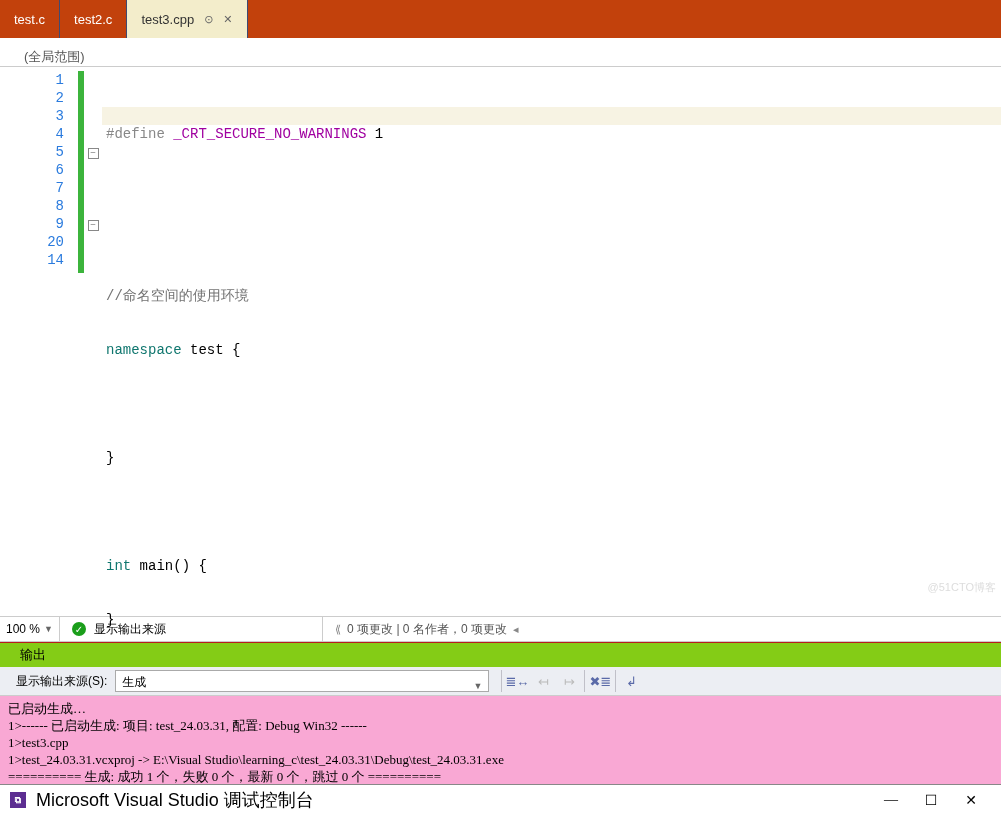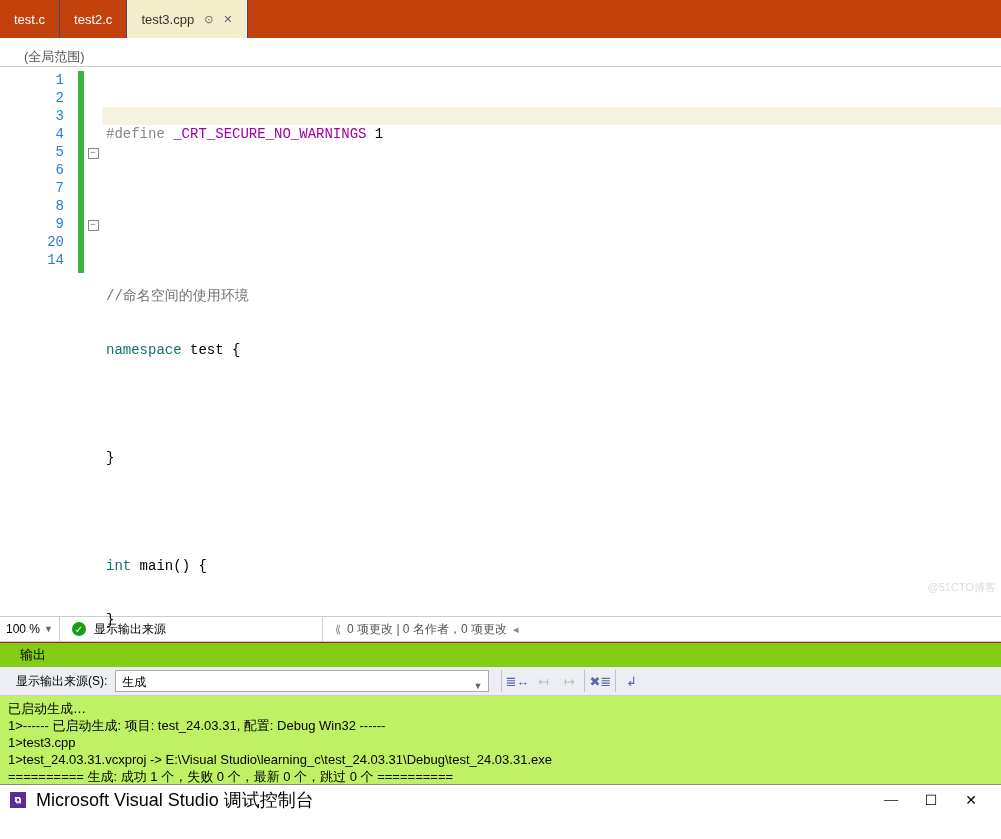--- a/index.html
+++ b/index.html
@@ -40,21 +40,21 @@
 .status-changes{display:flex;align-items:center;border-left:1px solid #ccc;padding:0 12px;height:100%;color:#555}
 .arrow-icon{color:#888;margin-right:6px;font-size:11px}
 .output-header{background:#84cc16;height:24px;display:flex;align-items:center;padding-left:20px;font-size:13px;border-top:1px solid #b91c1c}
 .output-toolbar{height:28px;background:#eceef3;display:flex;align-items:center;padding-left:16px;border-bottom:1px solid #ccc;font-size:12px}
 .out-label{margin-right:8px}
 .out-select{width:360px;height:20px;border:1px solid #aaa;background:#fff;padding:0 6px;display:flex;align-items:flex-end;justify-content:space-between;margin-right:10px}
 .out-btn-grp{display:flex;align-items:center;gap:0}
 .out-btn{width:26px;height:22px;display:flex;align-items:center;justify-content:center;color:#5a6aa8;font-size:13px}
 .out-btn.sep{border-left:1px solid #c0c0c8;margin-left:2px;padding-left:2px}
 .out-btn.disabled{color:#bbb}
-.output-body{font-family:Liberation Sans, sans-serif;font-size:13px;line-height:17px;padding:4px 8px;height:80px;overflow:hidden;background:#bef264;white-space:pre}
+.output-body{font-family:Liberation Serif, serif;font-size:13px;line-height:17px;padding:4px 8px;height:80px;overflow:hidden;background:#f9a8d4;white-space:pre}
 .console-bar{height:30px;border-top:1px solid #888;display:flex;align-items:center;padding:0 10px;background:#fff}
 .vs-icon{width:16px;height:16px;background:#5c2d91;color:#fff;font-size:9px;display:flex;align-items:center;justify-content:center;margin-right:10px;font-weight:bold}
 .console-title{flex:1;font-size:18px}
 .win-btn{width:40px;text-align:center;font-size:14px;font-family:"Segoe UI"}
 .watermark{position:absolute;right:5px;top:580px;color:#ddd;font-size:11px}
 </style>
 </head>
 <body>
 
 <div class="tab-bar">

